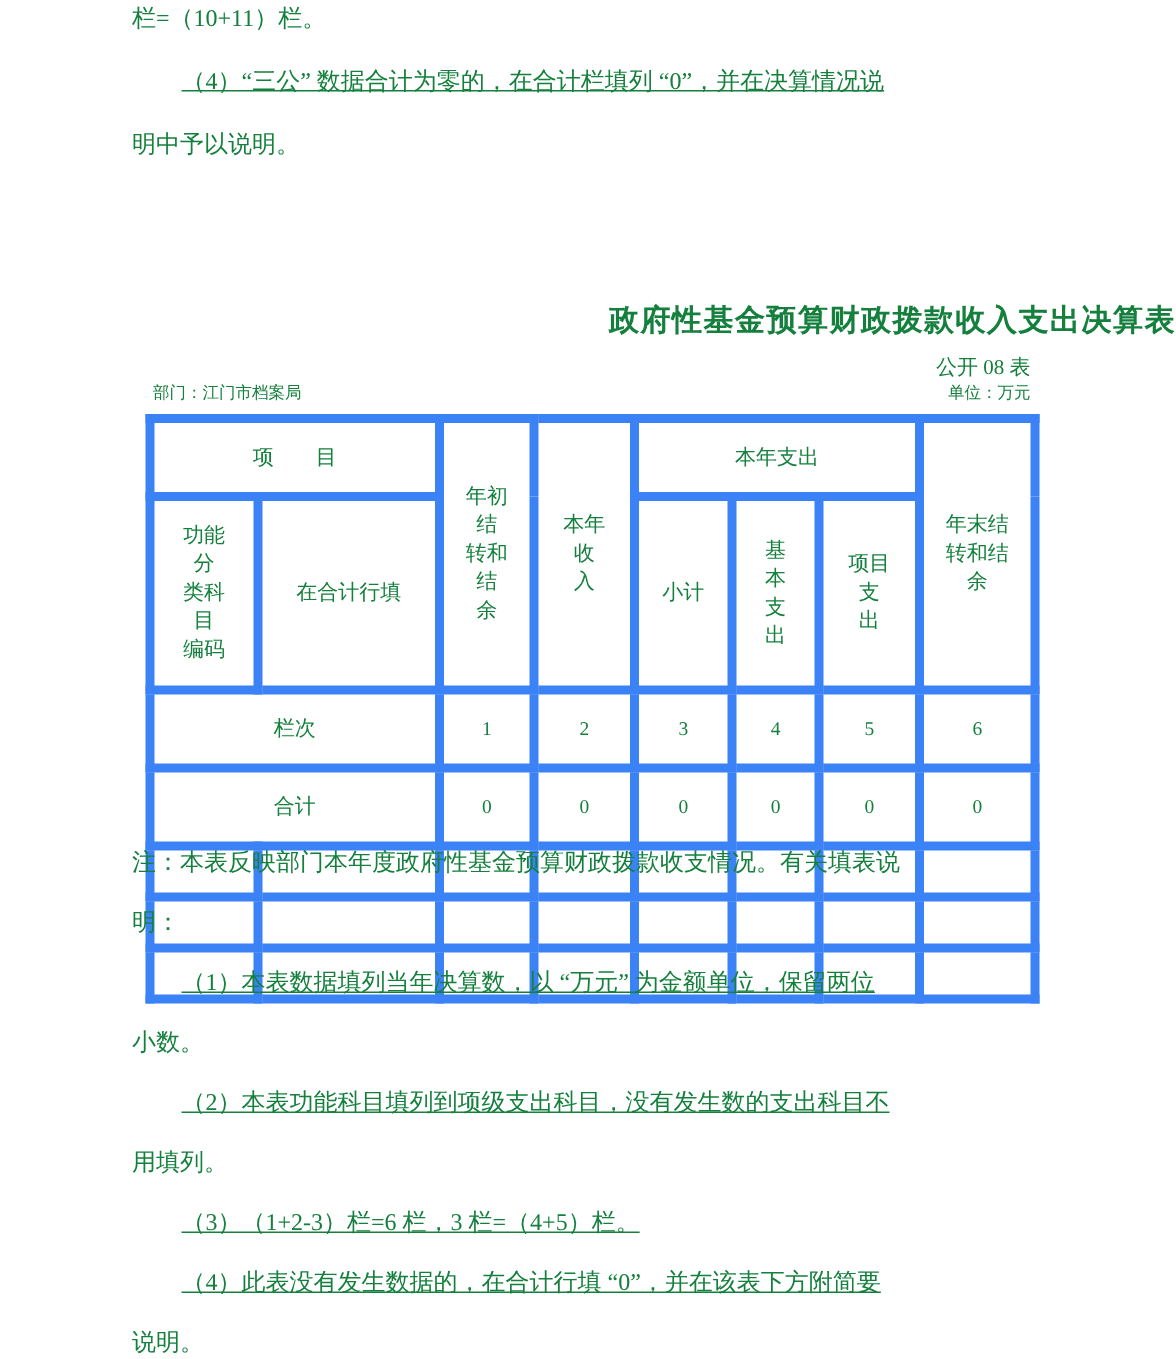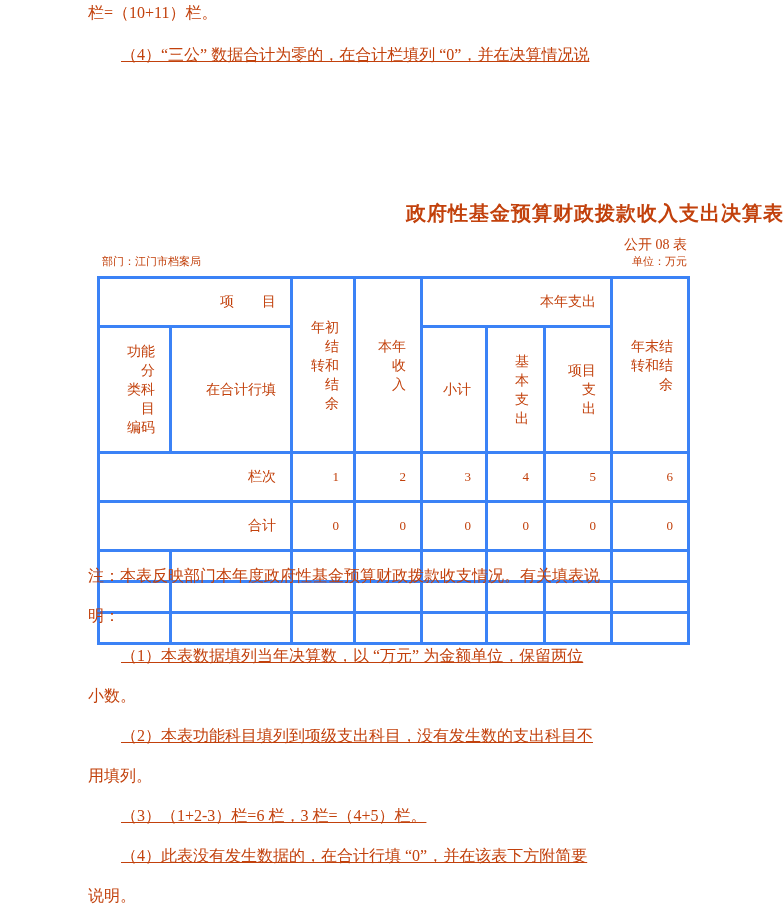--- a/index.html
+++ b/index.html
@@ -1,21 +1,21 @@
 <!DOCTYPE html>
 <html><head>
 <meta charset="utf-8">
 <style>
   html, body { margin: 0; padding: 0; background: #ffffff; }
   .page {
     position: relative;
     width: 784px;
     height: 906px;
     background: #ffffff;
-    color: #c2410c;
+    color: #15803d;
     font-family: "Liberation Serif", "DejaVu Serif", serif;
     overflow: hidden;
   }
   .textblock { position: absolute; left: 88px; right: 60px; font-size: 16px; }
   .textblock .line { line-height: 42px; white-space: nowrap; }
   .intro { top: -8px; }
   .notes { top: 556px; }
   .notes .line { line-height: 40px; }
   .line.indent { padding-left: 33px; text-decoration: underline; }
 
@@ -46,22 +46,22 @@
   table.budget {
     position: absolute;
     top: 276px; left: 97px;
     width: 590px;
     border-collapse: collapse;
     table-layout: fixed;
     border: 2px solid #000000;
     font-size: 14px;
   }
   table.budget td {
-    border: 3px solid #3b82f6;
-    text-align: right;
+    border: 6px solid #3b82f6;
+    text-align: center;
     vertical-align: middle;
     padding: 14px;
     overflow: hidden;
   }
   td.hdr { white-space: pre-line; line-height: 19px; }
   td.num { font-size: 13px; font-family: "Liberation Serif", "DejaVu Serif", serif; }
   tr.r1 { height: 28px; }
   tr.r2 { height: 92px; }
   tr.r3 { height: 30px; }
   tr.r4 { height: 31px; }
@@ -70,20 +70,21 @@
   tr.r7 { height: 30px; }
 </style>
 </head>
 <body>
 
 <div class="page">
 
   <div class="textblock intro">
     <div class="line">栏=（10+11）栏。</div>
     <div class="line indent">（4）“三公” 数据合计为零的，在合计栏填列 “0”，并在决算情况说</div>
+    <div class="line">明中予以说明。</div>
   </div>
 
   <div class="doc-title">政府性基金预算财政拨款收入支出决算表</div>
 
   <div class="form-no">公开 08 表</div>
 
   <div class="meta-row">
     <span class="dept">部门：江门市档案局</span>
     <span class="unit">单位：万元</span>
   </div>

